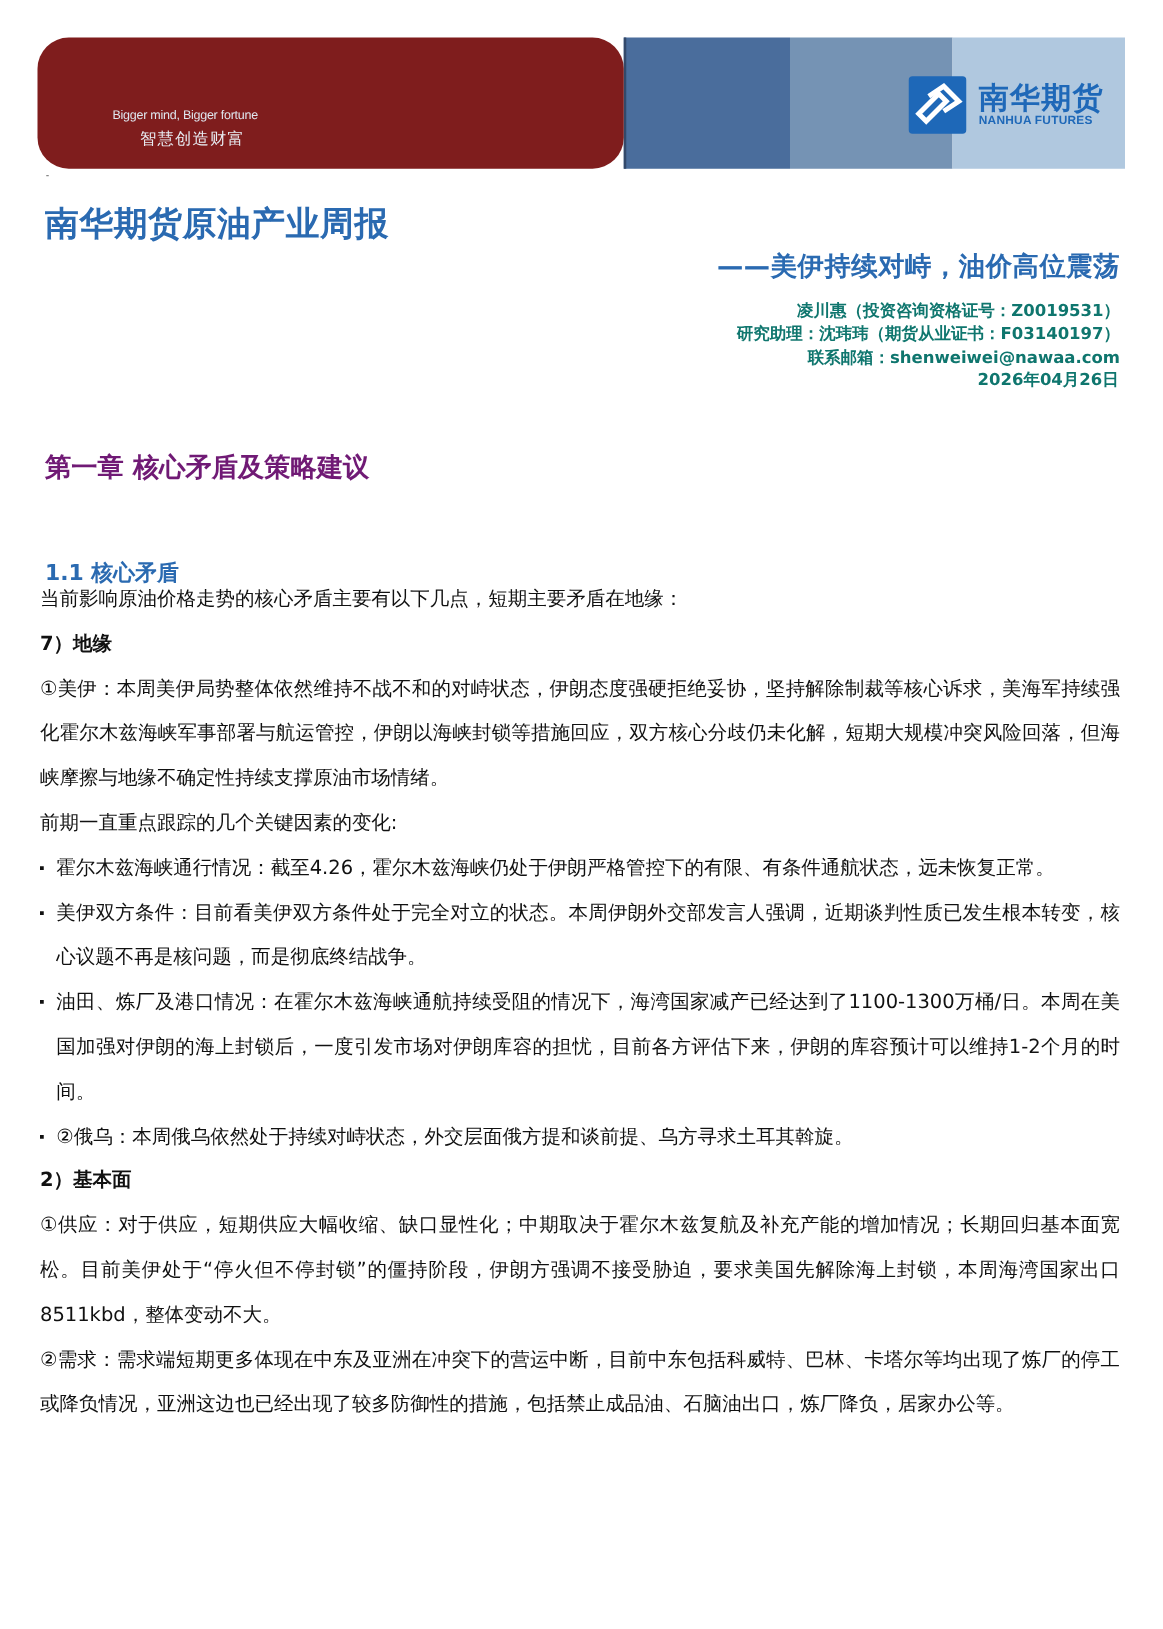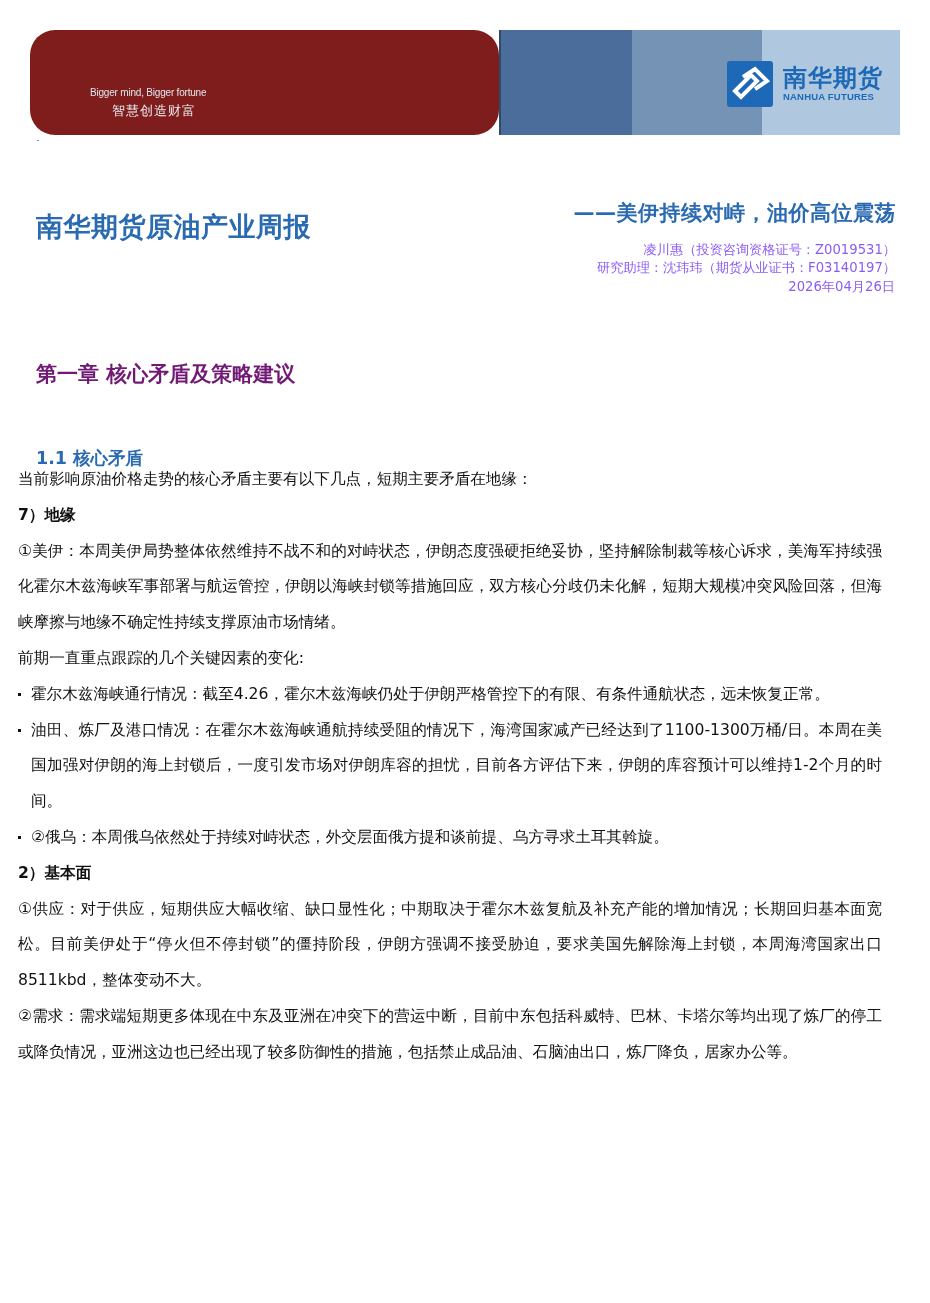--- a/index.html
+++ b/index.html
@@ -13,28 +13,28 @@
   .slogan-en { position:absolute; left:60px; top:57px; font-size:10px; color:#dfe6ee; font-family:"Liberation Sans",sans-serif; letter-spacing:-0.2px; }
   .slogan-cn { position:absolute; left:82px; top:72px; font-size:13px; color:#e8edf3; letter-spacing:1px; }
   .logo { position:absolute; left:727px; top:61px; display:flex; align-items:center; }
   .logo-mark { width:46px; height:46px; background:#1e68b8; border-radius:3px; position:relative; overflow:hidden; }
   .logo-mark svg { position:absolute; left:0; top:0; }
   .logo-text { margin-left:10px; }
   .logo-cn { font-size:24px; font-weight:bold; color:#1e68b8; letter-spacing:1px; line-height:26px; }
   .logo-en { font-size:9.5px; font-weight:bold; color:#1e68b8; font-family:"Liberation Sans",sans-serif; line-height:12px; letter-spacing:0.2px; }
 
   .tiny-dot { position:absolute; left:37px; top:140px; width:2px; height:1px; background:#888; }
-  .main-title { position:absolute; left:36px; top:161px; font-size:27px; font-weight:bold; color:#2a6ab1; letter-spacing:0.5px;margin-top:48px; }
+  .main-title { position:absolute; left:36px; top:161px; font-size:27px; font-weight:bold; color:#2a6ab1; letter-spacing:0.5px; }
   .subtitle { position:absolute; right:34px; top:199px; font-size:21px; font-weight:bold; color:#2a6ab1; letter-spacing:0.5px;margin-left:36px; }
-  .meta { position:absolute; right:34px; top:241px; text-align:right; font-size:13.2px; font-weight:normal; line-height:18.4px; color:#8b5cf6; }
+  .meta { position:absolute; right:34px; top:241px; text-align:right; font-size:13.2px; font-weight:bold; line-height:18.4px; color:#0f766e; }
   .meta .date { padding-right:1px; }
 
   .h1 { position:absolute; left:36px; top:360px; font-size:21px; font-weight:bold; color:#701a75; }
   .h2 { position:absolute; left:36px; top:417px; font-size:17.5px; font-weight:bold; color:#2a6ab1;margin-top:29px; }
-  .body { position:absolute; left:18px; top:462px; width:864px; font-size:15.6px; line-height:35.8px; color:#111; }
+  .body { position:absolute; left:32px; top:462px; width:864px; font-size:15.6px; line-height:35.8px; color:#111; }
   .p { margin:0; text-align:justify; }
   .bold { font-weight:bold; }
   .bullet { position:relative; padding-left:13px; margin:0; text-align:justify; }
   .bullet .dot { position:absolute; left:0; top:16px; width:3px; height:3px; background:#111; }
 </style>
 </head>
 <body>
 
 <div class="banner">
   <div class="seg1">
@@ -60,37 +60,39 @@
 </div>
 
 <div class="tiny-dot"></div>
 
 <div class="main-title">南华期货原油产业周报</div>
 <div class="subtitle">——美伊持续对峙，油价高位震荡</div>
 
 <div class="meta">
   <div>凌川惠（投资咨询资格证号：Z0019531）</div>
   <div>研究助理：沈玮玮（期货从业证书：F03140197）</div>
+  <div>联系邮箱：shenweiwei@nawaa.com</div>
   <div class="date">2026年04月26日</div>
 </div>
 
 <div class="h1">第一章 核心矛盾及策略建议</div>
 <div class="h2">1.1 核心矛盾</div>
 
 <div class="body">
   <p class="p">当前影响原油价格走势的核心矛盾主要有以下几点，短期主要矛盾在地缘：</p>
   <p class="p bold">7）地缘</p>
   <p class="p">①美伊：本周美伊局势整体依然维持不战不和的对峙状态，伊朗态度强硬拒绝妥协，坚持解除制裁等核心诉求，美海军持续强化霍尔木兹海峡军事部署与航运管控，伊朗以海峡封锁等措施回应，双方核心分歧仍未化解，短期大规模冲突风险回落，但海峡摩擦与地缘不确定性持续支撑原油市场情绪。</p>
   <p class="p">前期一直重点跟踪的几个关键因素的变化:</p>
   <div class="bullet">
     <span class="dot"></span>
     <span>霍尔木兹海峡通行情况：截至4.26，霍尔木兹海峡仍处于伊朗严格管控下的有限、有条件通航状态，远未恢复正常。</span>
   </div>
   <div class="bullet">
     <span class="dot"></span>
+    <span>美伊双方条件：目前看美伊双方条件处于完全对立的状态。本周伊朗外交部发言人强调，近期谈判性质已发生根本转变，核心议题不再是核问题，而是彻底终结战争。</span>
   </div>
   <div class="bullet">
     <span class="dot"></span>
     <span>油田、炼厂及港口情况：在霍尔木兹海峡通航持续受阻的情况下，海湾国家减产已经达到了1100-1300万桶/日。本周在美国加强对伊朗的海上封锁后，一度引发市场对伊朗库容的担忧，目前各方评估下来，伊朗的库容预计可以维持1-2个月的时间。</span>
   </div>
   <div class="bullet">
     <span class="dot"></span>
     <span>②俄乌：本周俄乌依然处于持续对峙状态，外交层面俄方提和谈前提、乌方寻求土耳其斡旋。</span>
   </div>
   <p class="p bold">2）基本面</p>

